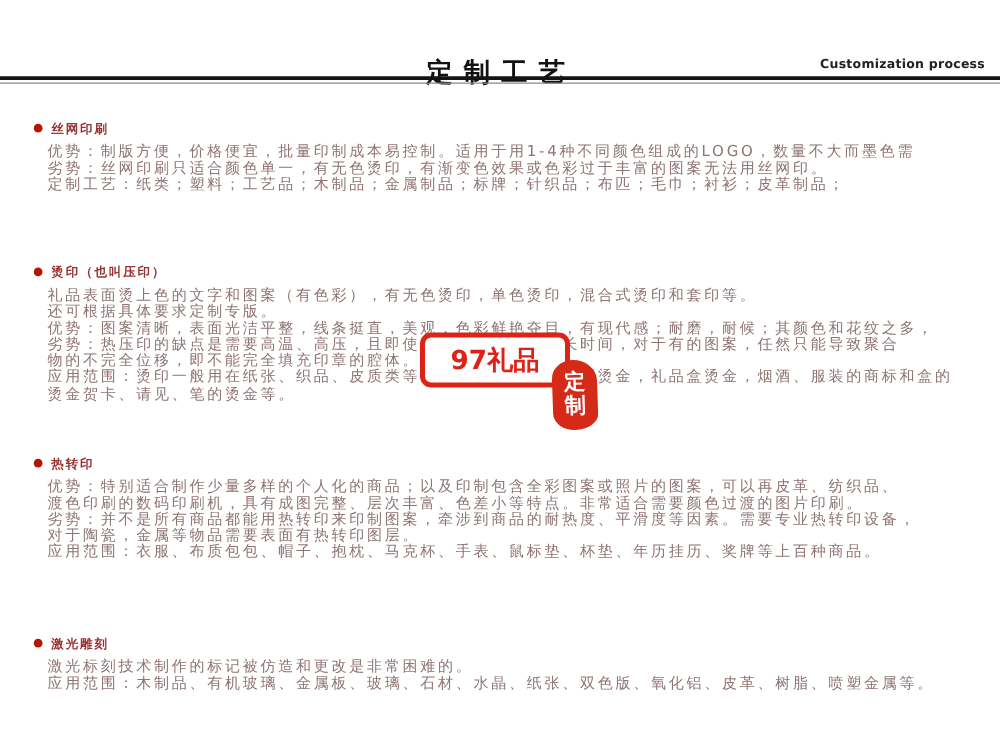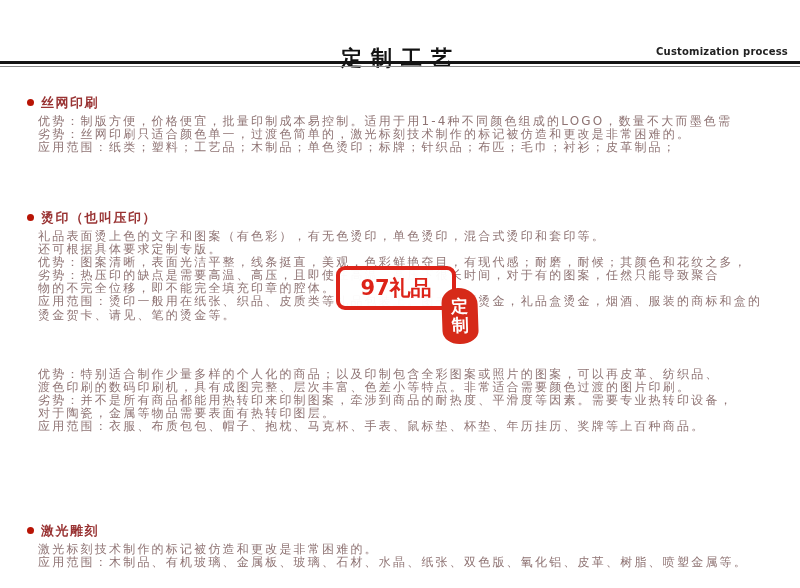--- a/index.html
+++ b/index.html
@@ -15,24 +15,24 @@
     position:absolute; top:46px; right:12px; font-size:10px; font-weight:bold;
     color:#222222; letter-spacing:0.2px;
   }
   .rule-dark  { position:absolute; top:61px; left:0; width:800px; height:3px; background:#141414; }
   .rule-light { position:absolute; top:66px; left:0; width:800px; height:1px; background:#8a8a8a; }
 
   .sec { position:absolute; left:27px; right:8px; }
   .sec-1 { top:95px; }
   .sec-2 { top:210px; }
   .sec-3 { top:363px; }
-  .sec-4 { top:523px; }
+  .sec-4 { top:507px; }
   .sec-head { display:flex; align-items:center; gap:7px; height:15px; }
   .bullet { width:7px; height:7px; border-radius:50%; background:#b81405; flex:0 0 auto; }
-  .sec-title { margin:0; font-size:13px; font-weight:bold; color:#993333; letter-spacing:1.5px; }
+  .sec-title { margin:0; font-size:10px; font-weight:bold; color:#993333; letter-spacing:1.5px; }
   .sec-body { margin:5px 0 0 11px; }
   .line {
     font-size:12px; line-height:13.1px; color:#8f7474; letter-spacing:2.2px;
     white-space:nowrap;
   }
 
   .wm-box {
     position:absolute; left:336px; top:266px; width:112px; height:36px;
     border:4px solid #dd2318; border-radius:9px; background:rgba(255,255,255,0.96);
     display:flex; align-items:center; justify-content:center; z-index:5;
@@ -57,40 +57,44 @@
   <div class="rule-light"></div>
 
   <div id="sections">
       <section class="sec sec-1">
         <div class="sec-head">
           <span class="bullet"></span>
           <h2 class="sec-title">丝网印刷</h2>
         </div>
         <div class="sec-body">
           <div class="line">优势：制版方便，价格便宜，批量印制成本易控制。适用于用1-4种不同颜色组成的LOGO，数量不大而墨色需</div>
-          <div class="line">劣势：丝网印刷只适合颜色单一，过渡色简单的，激光标刻技术制作的标记被仿造和更改是非常困难的。</div>
-          <div class="line">应用范围：纸类；塑料；工艺品；木制品；单色烫印；标牌；针织品；布匹；毛巾；衬衫；皮革制品；</div>
+          <div class="line">劣势：丝网印刷只适合颜色单一，有无色烫印，有渐变色效果或色彩过于丰富的图案无法用丝网印。</div>
+          <div class="line">定制工艺：纸类；塑料；工艺品；木制品；金属制品；标牌；针织品；布匹；毛巾；衬衫；皮革制品；</div>
         </div>
       </section>
       <section class="sec sec-2">
         <div class="sec-head">
           <span class="bullet"></span>
           <h2 class="sec-title">烫印（也叫压印）</h2>
         </div>
         <div class="sec-body">
           <div class="line">礼品表面烫上色的文字和图案（有色彩），有无色烫印，单色烫印，混合式烫印和套印等。</div>
           <div class="line">还可根据具体要求定制专版。</div>
           <div class="line">优势：图案清晰，表面光洁平整，线条挺直，美观，色彩鲜艳夺目，有现代感；耐磨，耐候；其颜色和花纹之多，</div>
           <div class="line">劣势：热压印的缺点是需要高温、高压，且即使在高温、高压下很长时间，对于有的图案，任然只能导致聚合</div>
           <div class="line">物的不完全位移，即不能完全填充印章的腔体。</div>
           <div class="line">应用范围：烫印一般用在纸张、织品、皮质类等礼品包装上。图书封面烫金，礼品盒烫金，烟酒、服装的商标和盒的</div>
           <div class="line">烫金贺卡、请见、笔的烫金等。</div>
         </div>
       </section>
       <section class="sec sec-3">
+        <div class="sec-head">
+          <span class="bullet"></span>
+          <h2 class="sec-title">热转印</h2>
+        </div>
         <div class="sec-body">
           <div class="line">优势：特别适合制作少量多样的个人化的商品；以及印制包含全彩图案或照片的图案，可以再皮革、纺织品、</div>
           <div class="line">渡色印刷的数码印刷机，具有成图完整、层次丰富、色差小等特点。非常适合需要颜色过渡的图片印刷。</div>
           <div class="line">劣势：并不是所有商品都能用热转印来印制图案，牵涉到商品的耐热度、平滑度等因素。需要专业热转印设备，</div>
           <div class="line">对于陶瓷，金属等物品需要表面有热转印图层。</div>
           <div class="line">应用范围：衣服、布质包包、帽子、抱枕、马克杯、手表、鼠标垫、杯垫、年历挂历、奖牌等上百种商品。</div>
         </div>
       </section>
       <section class="sec sec-4">
         <div class="sec-head">

